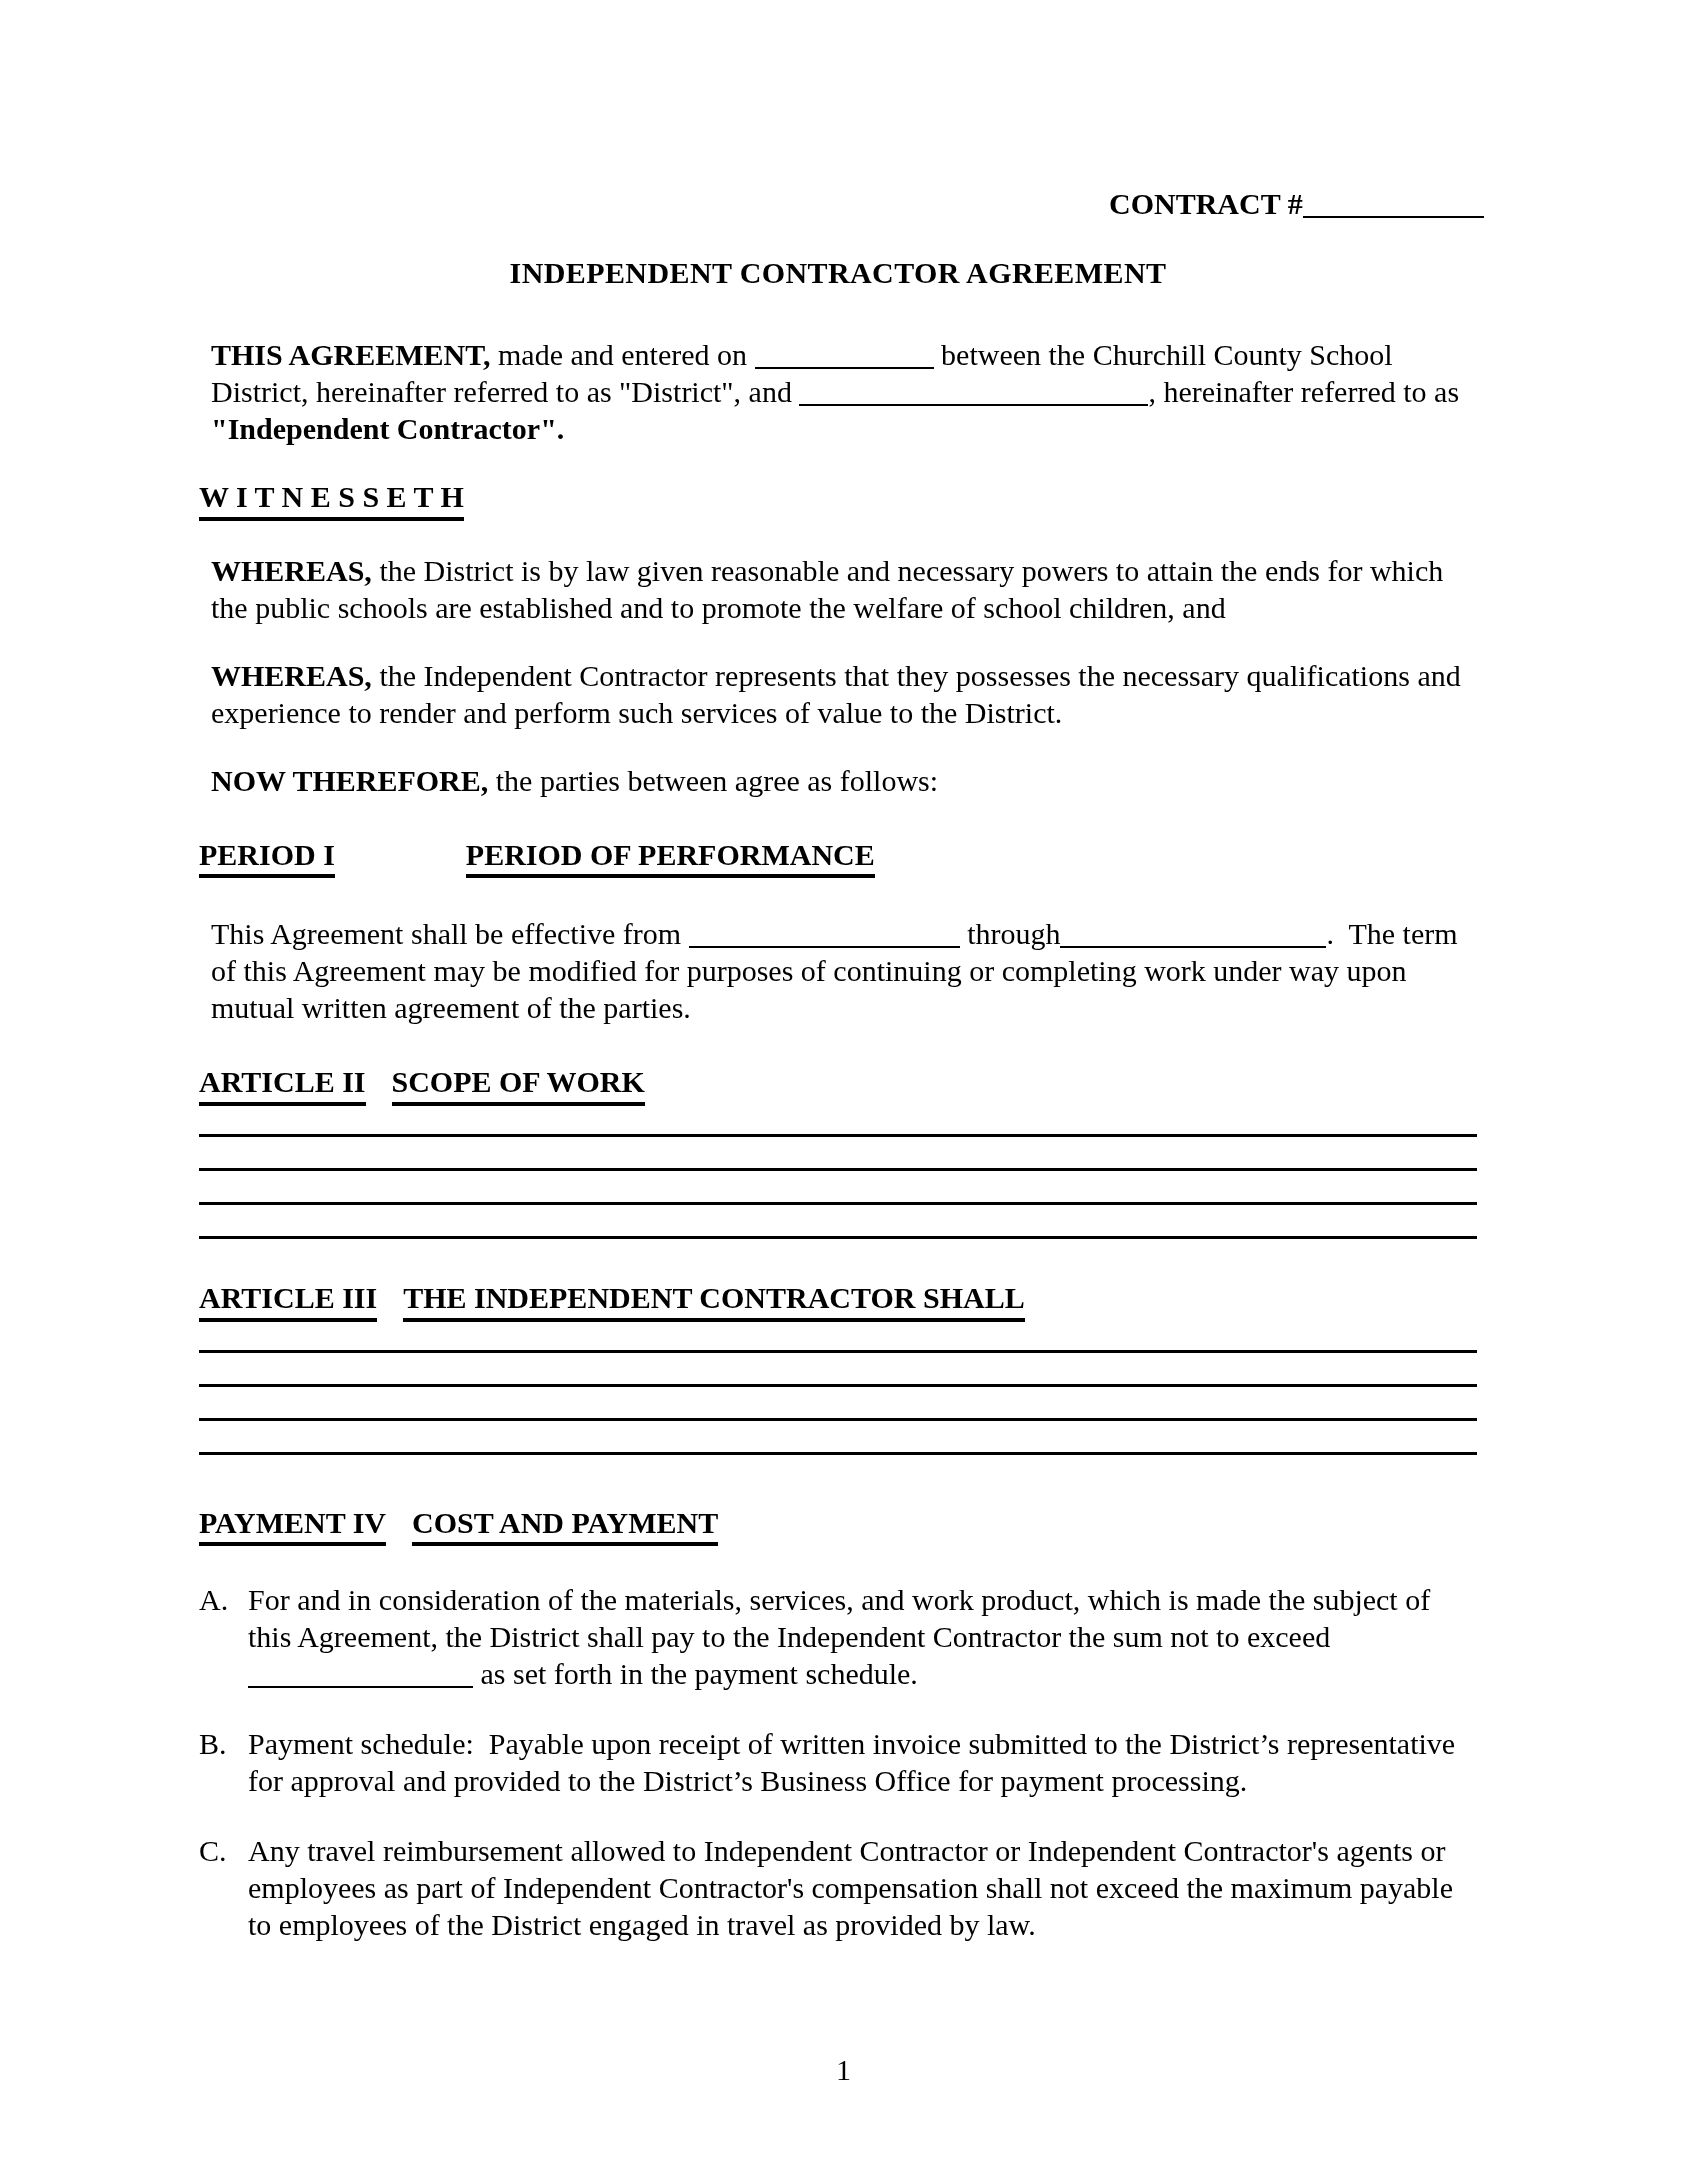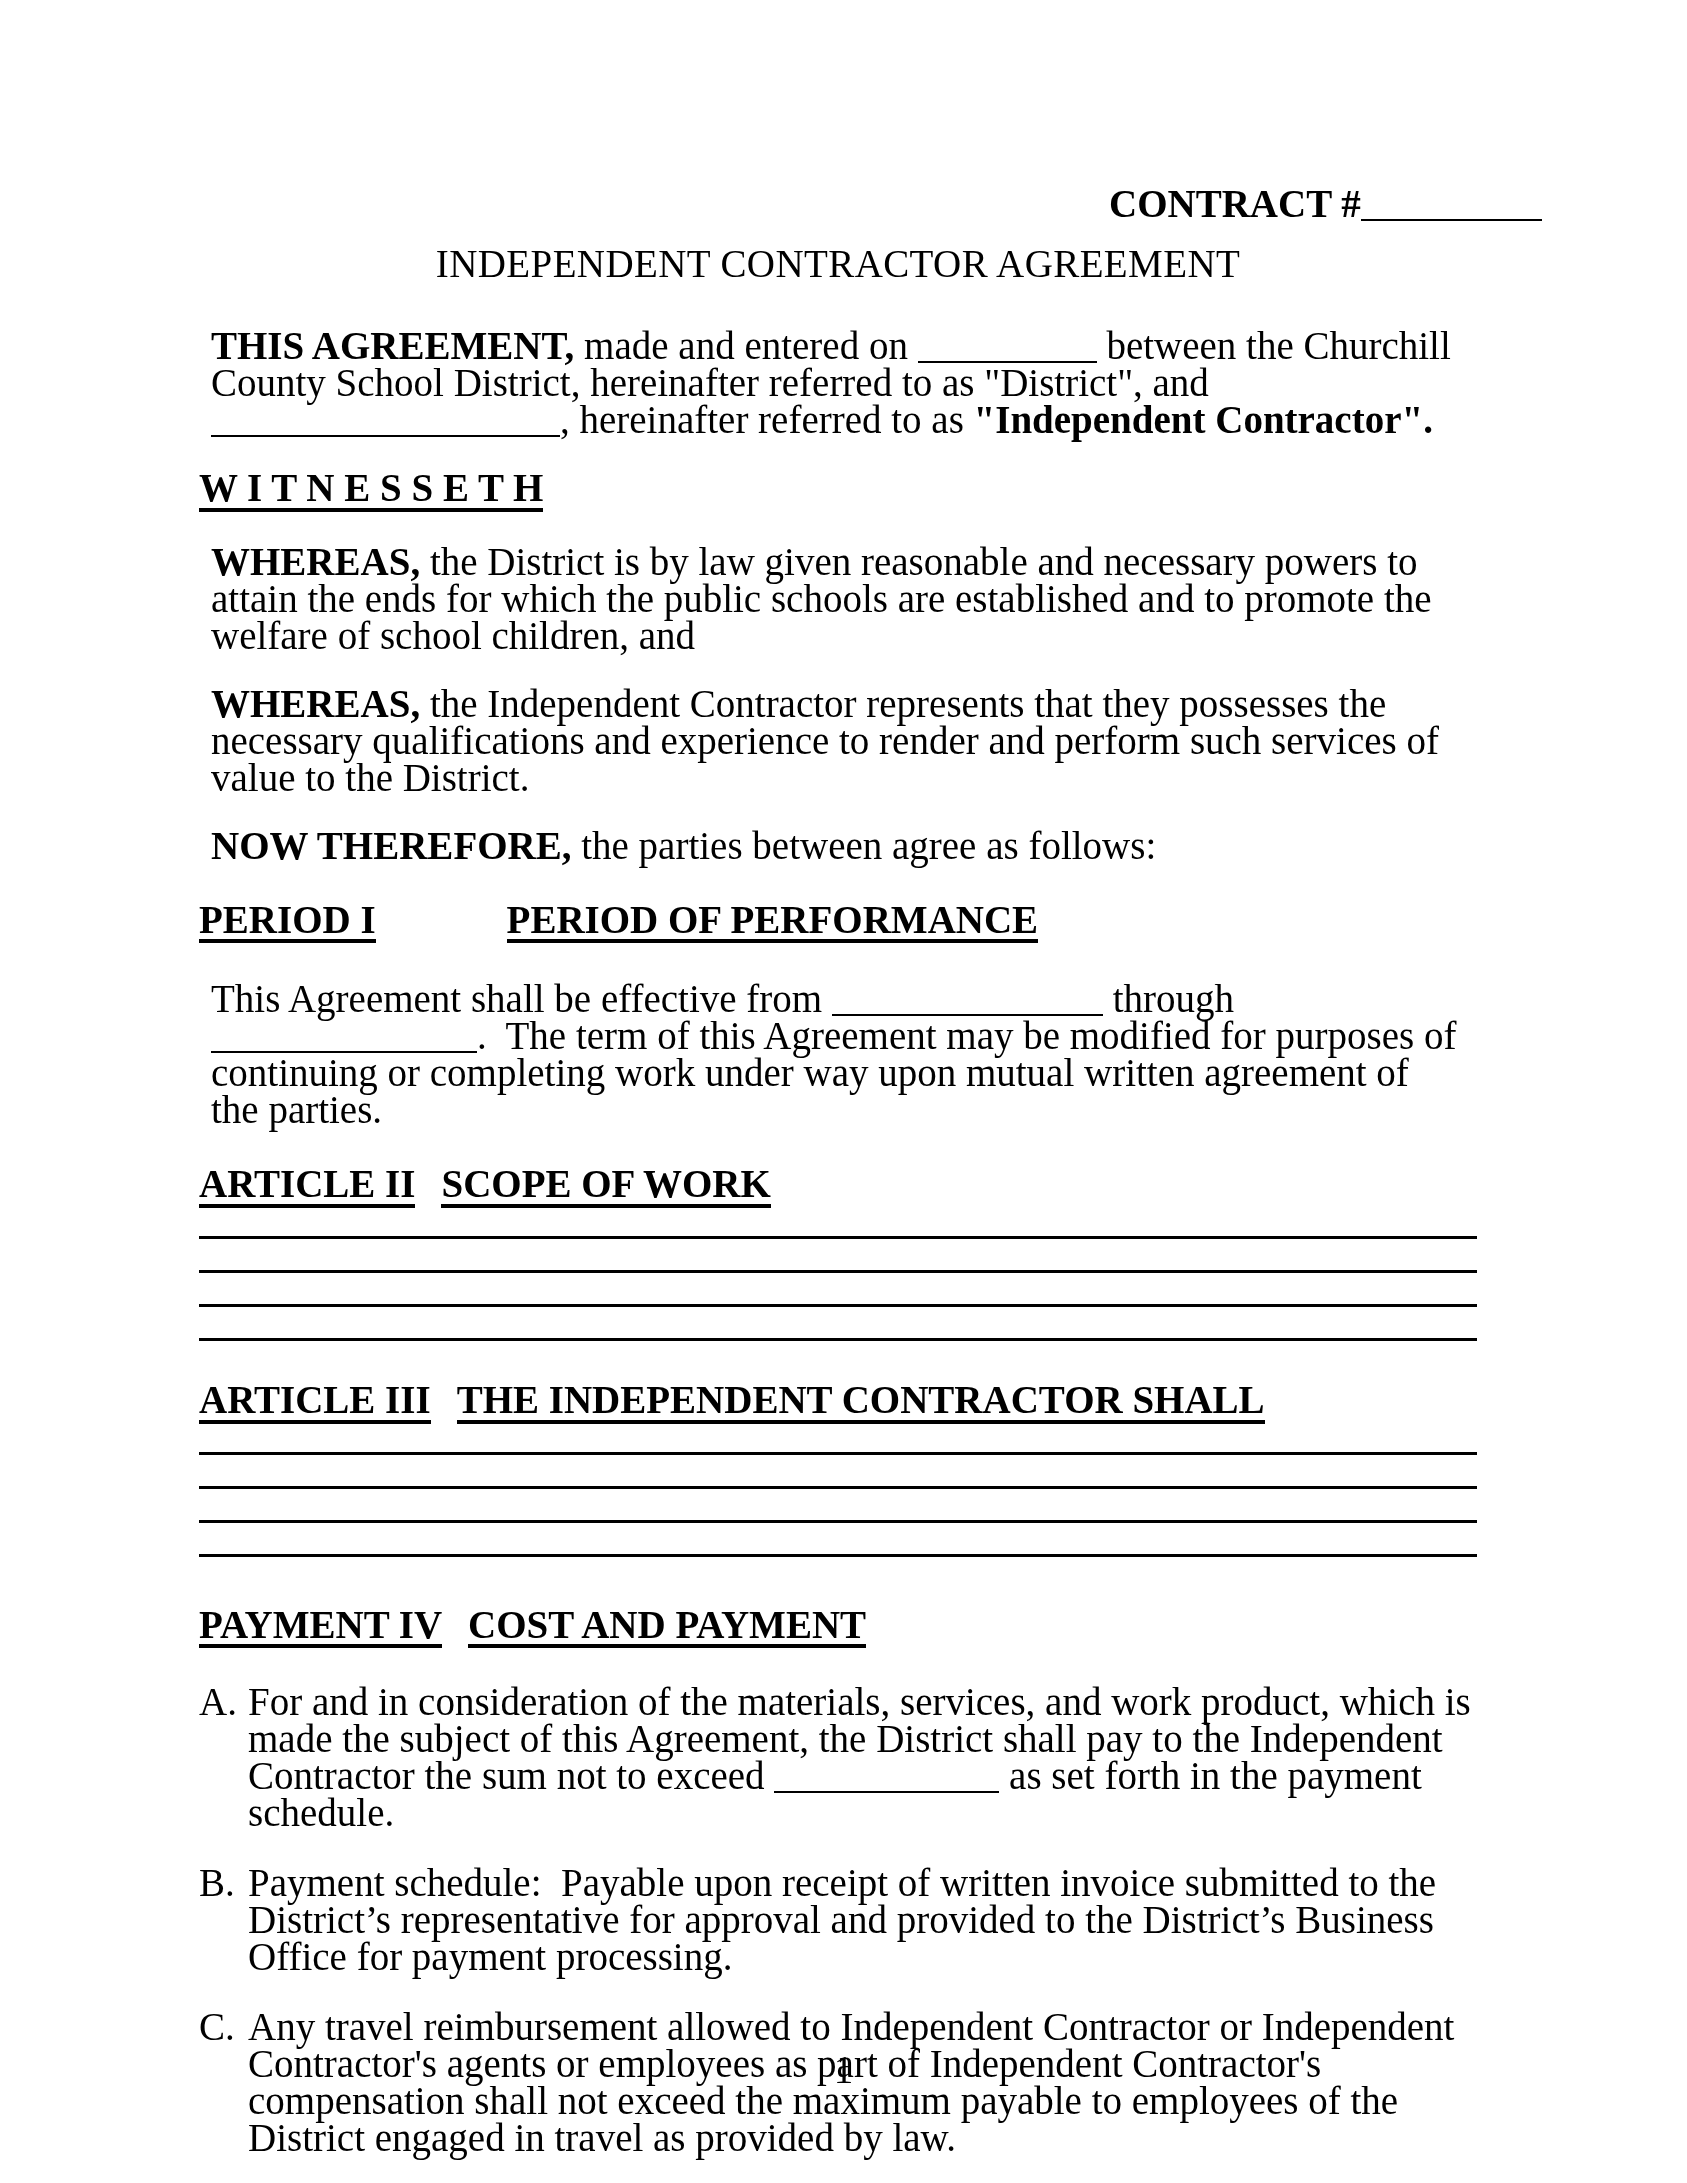--- a/index.html
+++ b/index.html
@@ -2,36 +2,36 @@
 <html style="font-size:14px"><head>
 <meta charset="utf-8">
 <style>
   html,body{margin:0;padding:0;background:#ffffff;}
   .page{
     position:relative;
     width:1687px;height:2184px;
     background:#ffffff;
     color:#000;
     font-family:"Liberation Serif","DejaVu Serif",serif;
-    font-size:39px;line-height:37px;
+    font-size:30px;line-height:37px;
     overflow:hidden;
   }
   .content{padding:185px 210px 0 199px;}
   p{margin:12px;white-space:pre-wrap;}
   .b{font-weight:bold;}
   
   .blank{
     display:inline-block;height:0;
     border-bottom:2.6px solid #000;
     margin-bottom:-3.5px;
   }
   
   .contract-line{margin-left:910px;font-weight:bold;white-space:nowrap;}
   
-  .doc-title{margin-top:23px;text-align:center;font-weight:normal;letter-spacing:0.4px;}
+  .doc-title{margin-top:32px;text-align:center;font-weight:bold;letter-spacing:0.4px;}
   .p-intro{margin-top:45px;}
   .witnesseth{margin-top:31px;font-weight:bold;}
   .hl{display:inline-block;border-bottom:4.4px solid #000;padding-bottom:1.7px;}
   .p-std{margin-top:31px;}
   .article{margin-top:37px;font-weight:bold;white-space:pre-wrap;}
   .article .art-title{margin-left:26px;}
   .article .art-title.tab-wide{margin-left:131px;}
   .article.gap-lg{margin-top:40px;}
   .article.gap-xl{margin-top:49px;}
   .p-article{margin-top:37px;}

